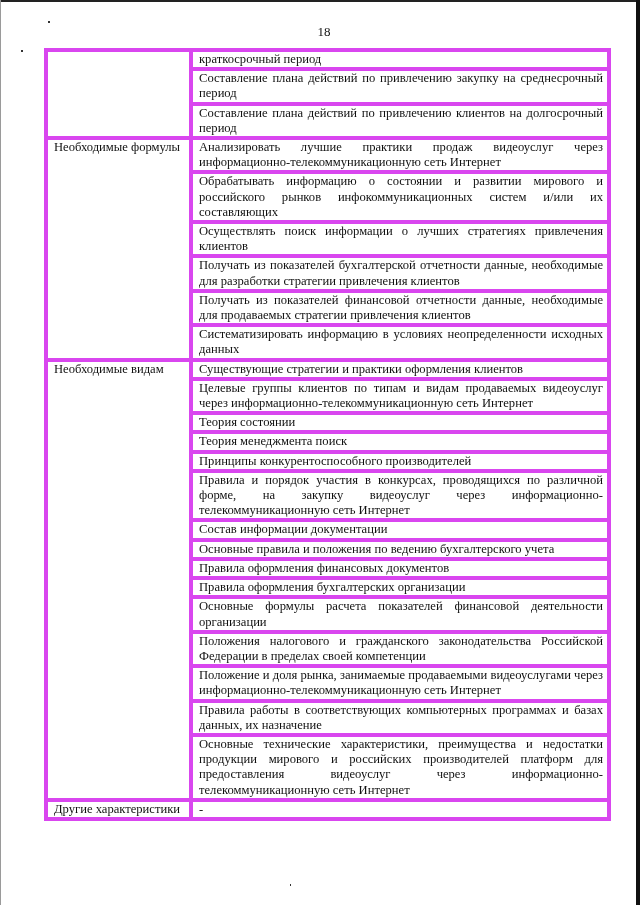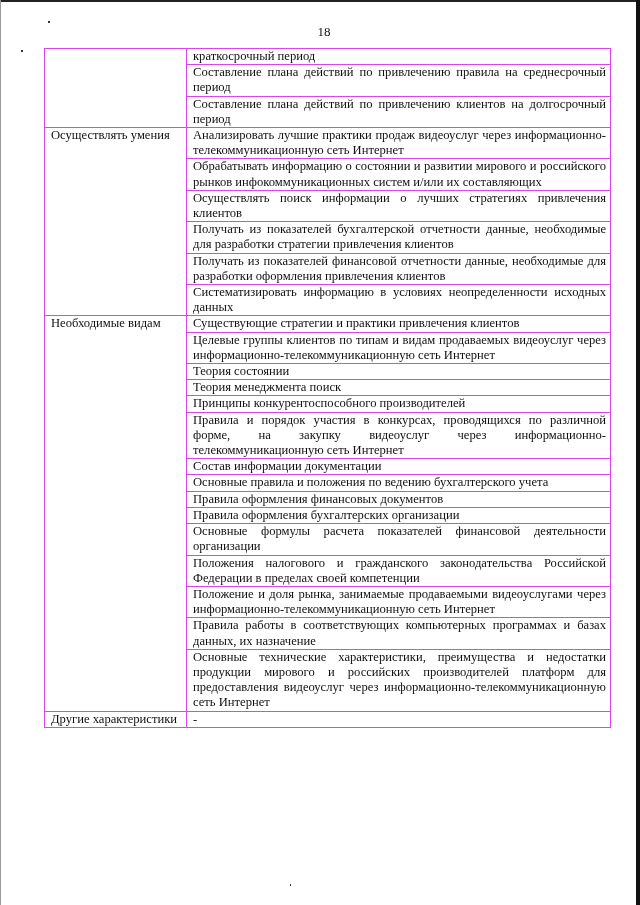--- a/index.html
+++ b/index.html
@@ -13,21 +13,21 @@
   .dot { position: absolute; width: 2px; height: 2px; background: #333; }
   .page-number {
     position: absolute; left: 0; width: 640px; top: 24px; text-align: center; font-size: 13px;
     padding-left: 8px; box-sizing: border-box;
   }
   table.doc {
     position: absolute; left: 44px; top: 48px; width: 567px;
     border-collapse: collapse; table-layout: fixed; font-size: 12.6px; line-height: 15.2px;
   }
   table.doc td {
-    border: 1px solid #d946ef; padding: 0 4px 0 6px; vertical-align: top;
+    border: 4px solid #d946ef; padding: 0 4px 0 6px; vertical-align: top;
   }
   td.label { width: 131px; padding-left: 4px; }
   td.item { text-align: justify; }
 </style>
 </head>
 <body>
 
 <div class="scan-top"></div>
 <div class="scan-left"></div>
 <div class="scan-right"></div>
@@ -37,47 +37,47 @@
 
 <div class="page-number">18</div>
 
 <table class="doc">
   <tbody id="doc-body">
       <tr>
         <td class="label" rowspan="3"></td>
         <td class="item">краткосрочный период</td>
       </tr>
       <tr>
-        <td class="item">Составление плана действий по привлечению правила на среднесрочный период</td>
+        <td class="item">Составление плана действий по привлечению закупку на среднесрочный период</td>
       </tr>
       <tr>
         <td class="item">Составление плана действий по привлечению клиентов на долгосрочный период</td>
       </tr>
       <tr>
-        <td class="label" rowspan="6">Осуществлять умения</td>
+        <td class="label" rowspan="6">Необходимые формулы</td>
         <td class="item">Анализировать лучшие практики продаж видеоуслуг через информационно-телекоммуникационную сеть Интернет</td>
       </tr>
       <tr>
         <td class="item">Обрабатывать информацию о состоянии и развитии мирового и российского рынков инфокоммуникационных систем и/или их составляющих</td>
       </tr>
       <tr>
         <td class="item">Осуществлять поиск информации о лучших стратегиях привлечения клиентов</td>
       </tr>
       <tr>
         <td class="item">Получать из показателей бухгалтерской отчетности данные, необходимые для разработки стратегии привлечения клиентов</td>
       </tr>
       <tr>
-        <td class="item">Получать из показателей финансовой отчетности данные, необходимые для разработки оформления привлечения клиентов</td>
+        <td class="item">Получать из показателей финансовой отчетности данные, необходимые для продаваемых стратегии привлечения клиентов</td>
       </tr>
       <tr>
         <td class="item">Систематизировать информацию в условиях неопределенности исходных данных</td>
       </tr>
       <tr>
         <td class="label" rowspan="15">Необходимые видам</td>
-        <td class="item">Существующие стратегии и практики привлечения клиентов</td>
+        <td class="item">Существующие стратегии и практики оформления клиентов</td>
       </tr>
       <tr>
         <td class="item">Целевые группы клиентов по типам и видам продаваемых видеоуслуг через информационно-телекоммуникационную сеть Интернет</td>
       </tr>
       <tr>
         <td class="item">Теория состоянии</td>
       </tr>
       <tr>
         <td class="item">Теория менеджмента поиск</td>
       </tr>

